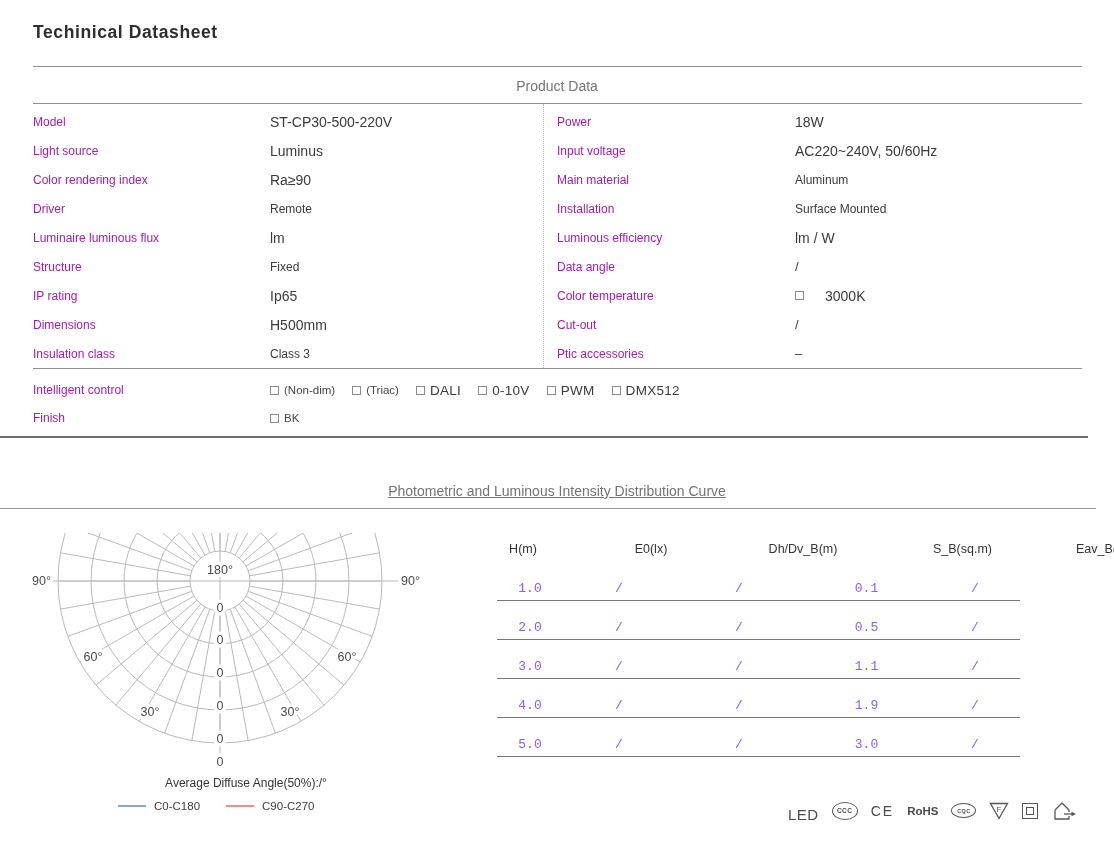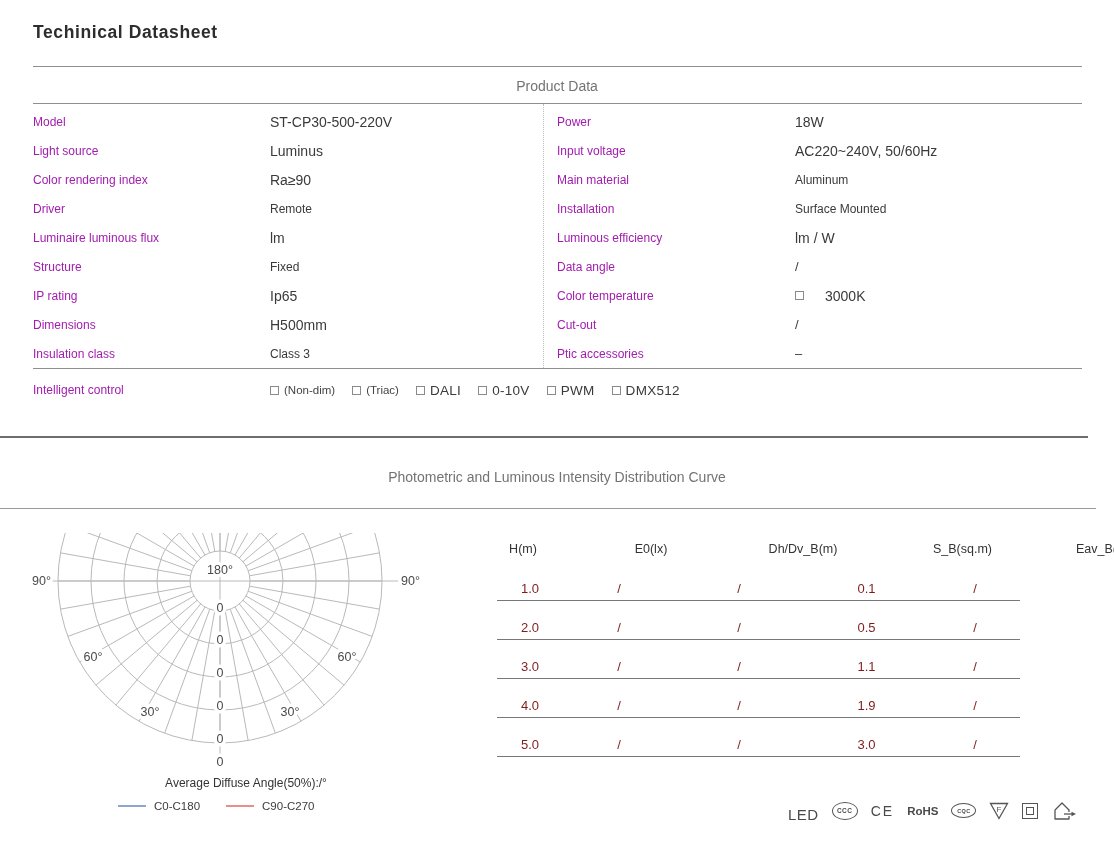--- a/index.html
+++ b/index.html
@@ -10,21 +10,21 @@
   .title{position:absolute;left:33px;top:22px;font-size:17.5px;font-weight:600;
          color:#2d2d2d;letter-spacing:.6px;}
   .rule{position:absolute;height:0;border-top:1px solid #8f8f8f;}
   .r1{top:66px;left:33px;width:1049px;}
   .r2{top:103px;left:33px;width:1049px;}
   .r3{top:368px;left:33px;width:1049px;}
   .r4{top:436px;left:0;width:1088px;border-top:2px solid #6e6e6e;}
   .r5{top:508px;left:0;width:1096px;border-top:1px solid #9a9a9a;}
   .sec-title{position:absolute;left:0;width:1114px;text-align:center;font-size:14px;color:#737373;}
   .t-product{top:78px;}
-  .t-photo{top:469px;}
+  .t-photo{top:483px;text-decoration:underline;}
 
   
   .ptable{position:absolute;left:33px;top:104px;width:1049px;height:264px;display:flex;}
   .pcol{box-sizing:border-box;padding-top:3px;display:flex;flex-direction:column;}
   .pcol.left{width:510px;}
   .pcol.right{width:539px;border-left:1px dotted #bdbdbd;padding-left:13px;}
   .prow{height:29.2px;display:flex;align-items:center;}
   .lbl{flex:0 0 237px;font-size:12px;color:#a21caf;}
   .pcol.right .lbl{flex:0 0 238px;}
   .val{color:#3a3a3a;}
@@ -55,21 +55,21 @@
   .lgap{width:26px;}
 
   
   .ftable{position:absolute;left:483px;top:536px;width:537px;}
   .fhead{display:grid;grid-template-columns:80px 112px 128px 127px 90px;height:26px;
          font-size:12.5px;color:#333;gap:32px;}
   .fhead span{text-align:center;align-self:center;}
   .frow{box-sizing:border-box;margin-left:14px;display:grid;
         grid-template-columns:66px 112px 128px 127px 90px;height:39px;
         border-bottom:1px solid #787878;align-items:end;padding-bottom:4px;
-        font-size:13px;color:#7f1d1d;}
+        font-size:13px;color:#8b5cf6;font-family:Liberation Mono, monospace;}
   .frow span{text-align:center;}
 
   
   .certs{position:absolute;left:788px;top:798px;display:flex;align-items:center;gap:13px;color:#4a4a4a;}
   .led{font-size:15px;letter-spacing:.5px;margin-top:8px;}
   .oval{display:inline-flex;align-items:center;justify-content:center;border:1.4px solid #555;
         border-radius:50%;}
   .oval.ccc{width:24px;height:16px;font-size:6.5px;font-weight:bold;letter-spacing:.5px;}
   .oval.cqc{width:23px;height:13px;font-size:5.5px;font-weight:bold;letter-spacing:.4px;}
   .ce{font-size:14px;letter-spacing:2px;}
@@ -196,20 +196,29 @@
           <span class="box"></span>
           <span class="opt-lg">PWM</span>
         </span>
       <span class="opt">
           <span class="box"></span>
           <span class="opt-lg">DMX512</span>
         </span>
     </div>
   </div>
 
+  <div class="ctlrow c2">
+    <span class="lbl">Finish</span>
+    <div class="opts">
+      <span class="opt">
+          <span class="box"></span>
+          <span class="opt-sm">BK</span>
+        </span>
+    </div>
+  </div>
 
   <div class="rule r4"></div>
   <div class="sec-title t-photo">Photometric and Luminous Intensity Distribution Curve</div>
   <div class="rule r5"></div>
 
   <svg id="polar" width="400" height="250">
       <defs>
         <clipPath id="cc">
           <rect x="0" y="13" width="400" height="237"></rect>
         </clipPath>

